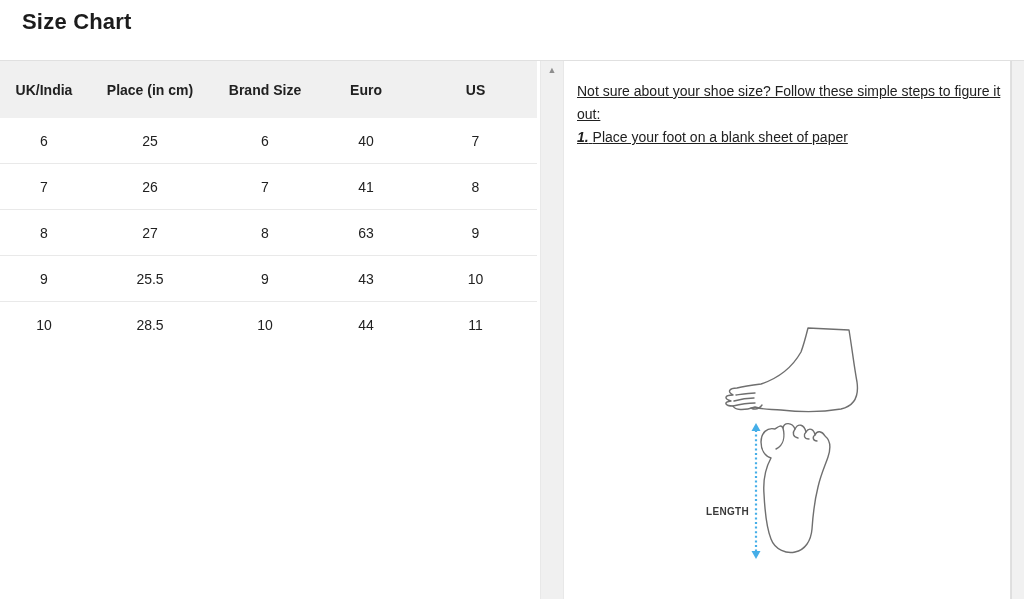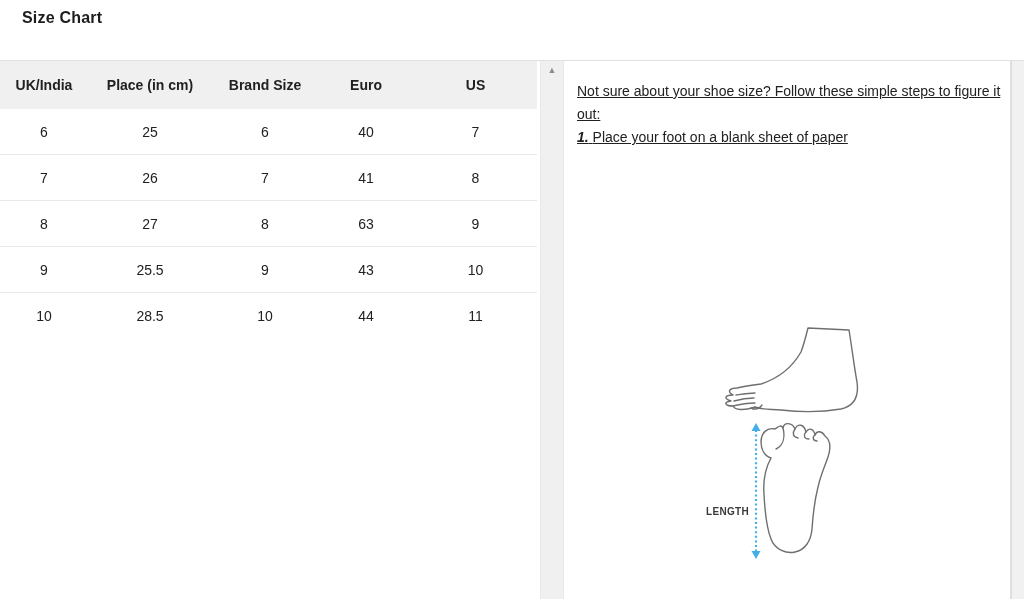--- a/index.html
+++ b/index.html
@@ -1,29 +1,29 @@
 <!DOCTYPE html>
 <html><head>
 <meta charset="utf-8">
 <style>
   * { margin:0; padding:0; box-sizing:border-box; }
   html,body { width:1024px; height:599px; overflow:hidden; background:#fff;
               font-family:"Liberation Sans", sans-serif; color:#212121; }
 
-  .page-title { position:absolute; left:22px; top:9px; font-size:16px;
+  .page-title { position:absolute; left:22px; top:9px; font-size:22px;
                 font-weight:700; color:#1c1c1c; letter-spacing:.2px; }
 
   .content { position:absolute; left:0; right:0; top:60px; bottom:0;
              border-top:1px solid #e0e0e0; }
 
   
   .table-wrap { position:absolute; left:0; top:0; width:537px; bottom:0; background:#fff; }
   .t-row { display:grid; grid-template-columns:88px 124px 106px 96px 123px;
            align-items:center; text-align:center; }
-  .t-head { height:48px; background:#f0f0f0; font-weight:700; font-size:14px; color:#212121; }
+  .t-head { height:57px; background:#f0f0f0; font-weight:700; font-size:14px; color:#212121; }
   .t-body-row { height:46px; font-size:14px; border-bottom:1px solid #e9e9e9; background:#fff; }
   .t-body-row:last-child { border-bottom:none; }
 
   
   .mid-scrollbar { position:absolute; left:540px; top:0; width:24px; bottom:0;
                    background:#f0f0f0; border-left:1px solid #e8e8e8; border-right:1px solid #e8e8e8; }
   .scroll-up { position:absolute; top:4px; left:0; right:0; text-align:center;
                font-size:9px; line-height:10px; color:#8e8e8e; cursor:default; }
 
   

